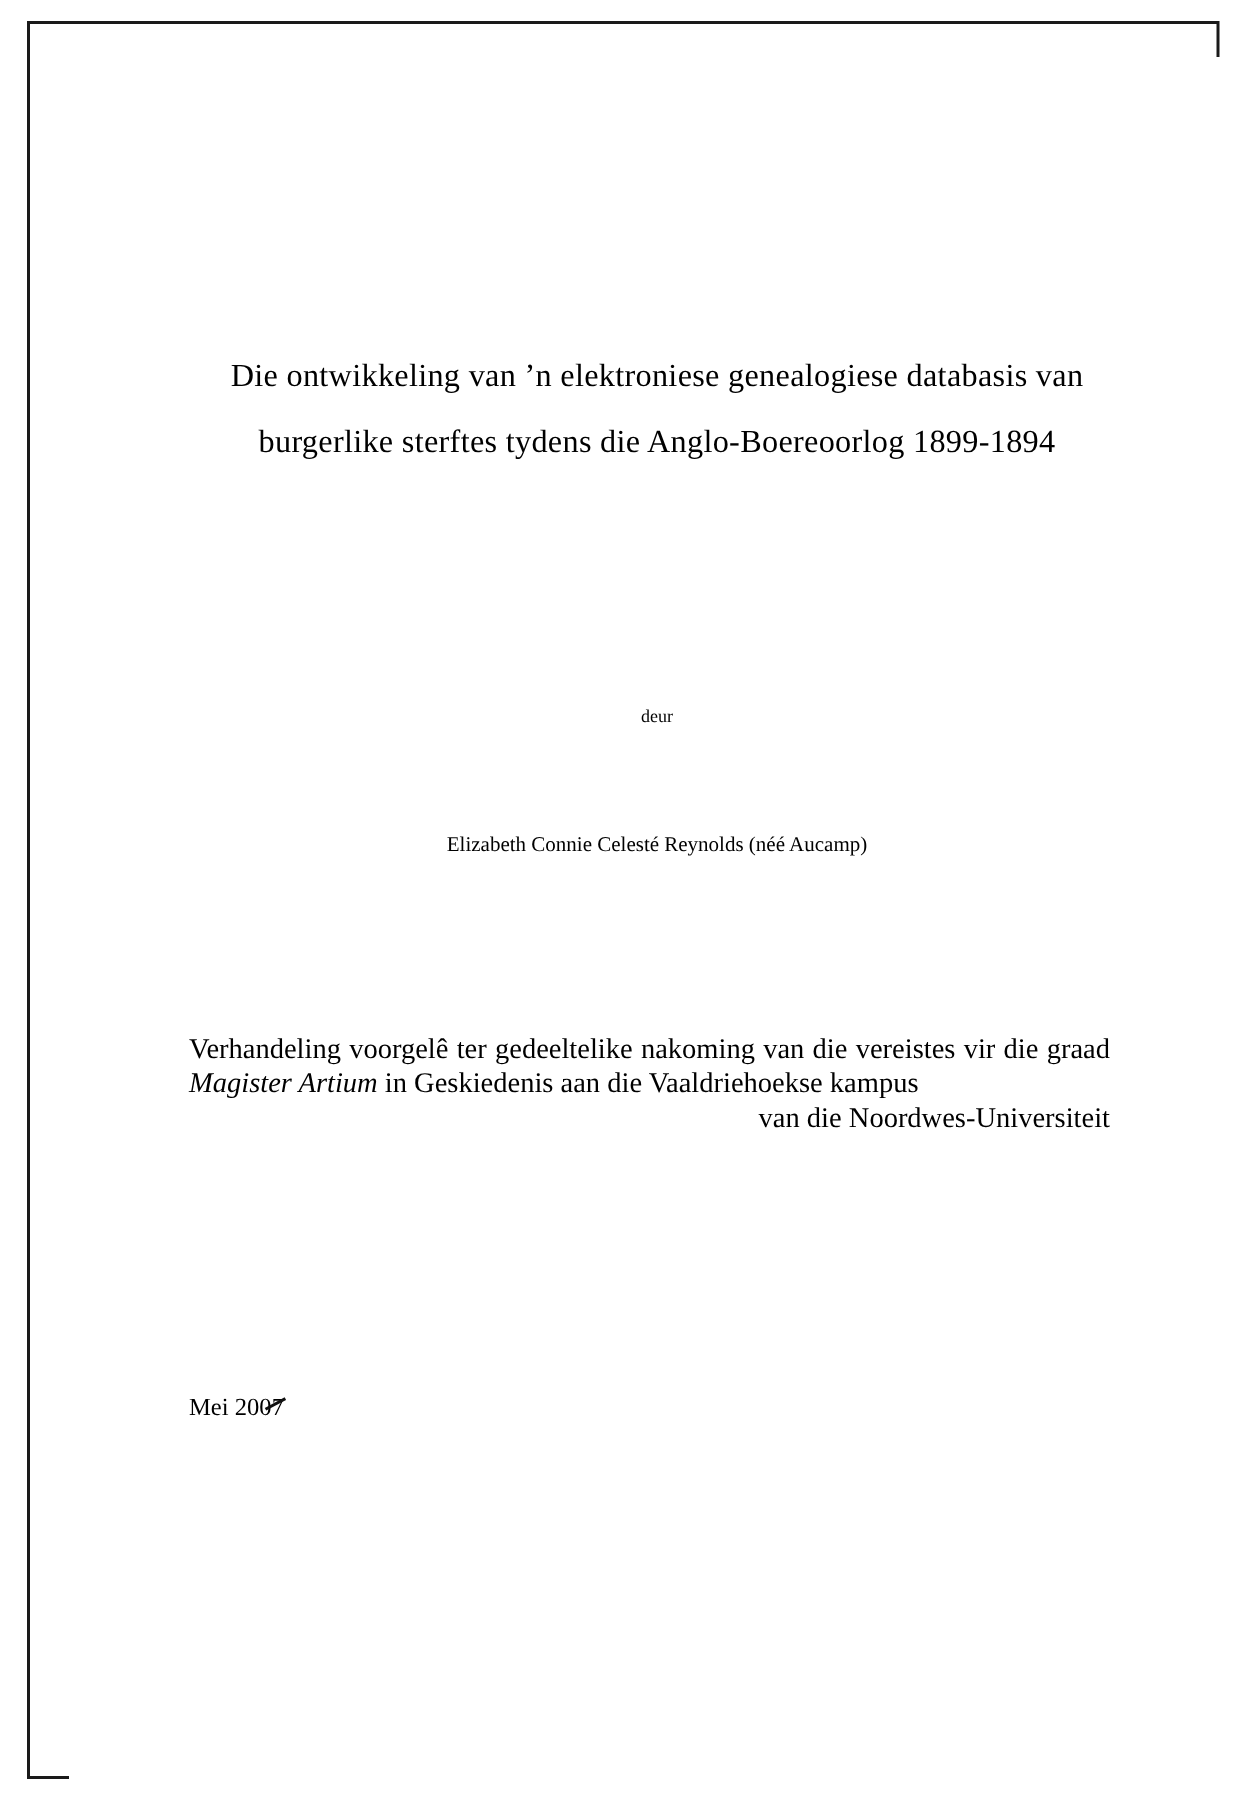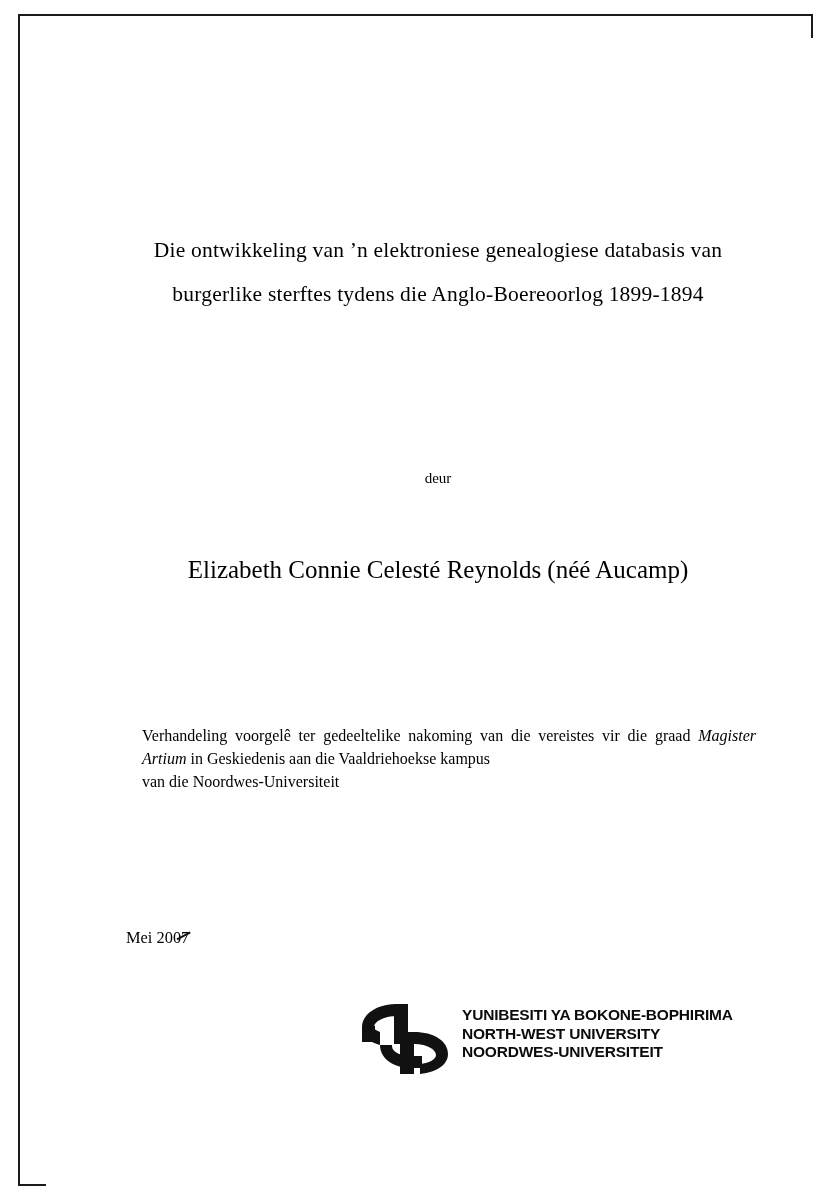--- a/index.html
+++ b/index.html
@@ -61,42 +61,41 @@
   .title .line {
     display: block;
     white-space: nowrap;
   }
   .deur {
     position: absolute;
     top: 432px;
     left: 0;
     width: 632px;
     text-align: center;
-    font-size: 15px;
+    font-size: 12px;
   }
   .author {
     position: absolute;
     top: 518px;
     left: 0;
     width: 632px;
     text-align: center;
-    font-size: 25px;
+    font-size: 14px;
   }
   .statement {
     position: absolute;
-    top: 686px;
+    top: 650px;
     left: 4px;
     width: 614px;
-    font-size: 16px;
+    font-size: 19px;
     line-height: 23px;
     text-align: justify;
-    margin-left: 16px;
   }
   .statement .last-line {
-    text-align: left;
+    text-align: right;
   }
   .statement em {
     font-style: italic;
   }
   .supervisor {
     position: absolute;
     top: 888px;
     left: 4px;
     width: 500px;
     font-size: 16.4px;
@@ -167,36 +166,17 @@
           <div class="last-line">van die Noordwes-Universiteit</div>
         </div>
 
         <div class="supervisor">
           <div class="date">
             <span>Mei 2007</span>
             <span class="strike"></span>
           </div>
         </div>
 
-        <div class="logo-block">
-          <div class="logo-mark">
-            <svg width="108" height="74" viewBox="0 0 108 74" xmlns="http://www.w3.org/2000/svg" aria-hidden="true">
-              <g fill="#111111">
-                <path d="M47,2 C27,2 12,12 12,25 C12,34 19,40 30,43 L30,30 C26,28.5 24,27 24,25 C24,20 33,14 47,14 L56,14 L56,2 Z"></path>
-                <rect x="44" y="2" width="14" height="40"></rect>
-                <path d="M58,30 L58,42 L64,42 C78,42 86,48 86,53 C86,57 80,61 70,62 L70,72 C88,70 98,62 98,52 C98,39 84,30 64,30 Z"></path>
-                <rect x="50" y="31" width="14" height="41"></rect>
-                <path d="M30,43 C30,57 44,66 62,66 L72,66 L72,54 L62,54 C50,54 42,50 42,44 L42,43 Z"></path>
-                <rect x="12" y="24" width="13" height="16"></rect>
-              </g>
-            </svg>
-          </div>
-          <div class="logo-text">
-            <span class="l1">YUNIBESITI YA BOKONE-BOPHIRIMA</span>
-            <span class="l2">NORTH-WEST UNIVERSITY</span>
-            <span class="l3">NOORDWES-UNIVERSITEIT</span>
-          </div>
-        </div>
 
       </div>
     </div>
   </div>
 </div>
 
 </body></html>

